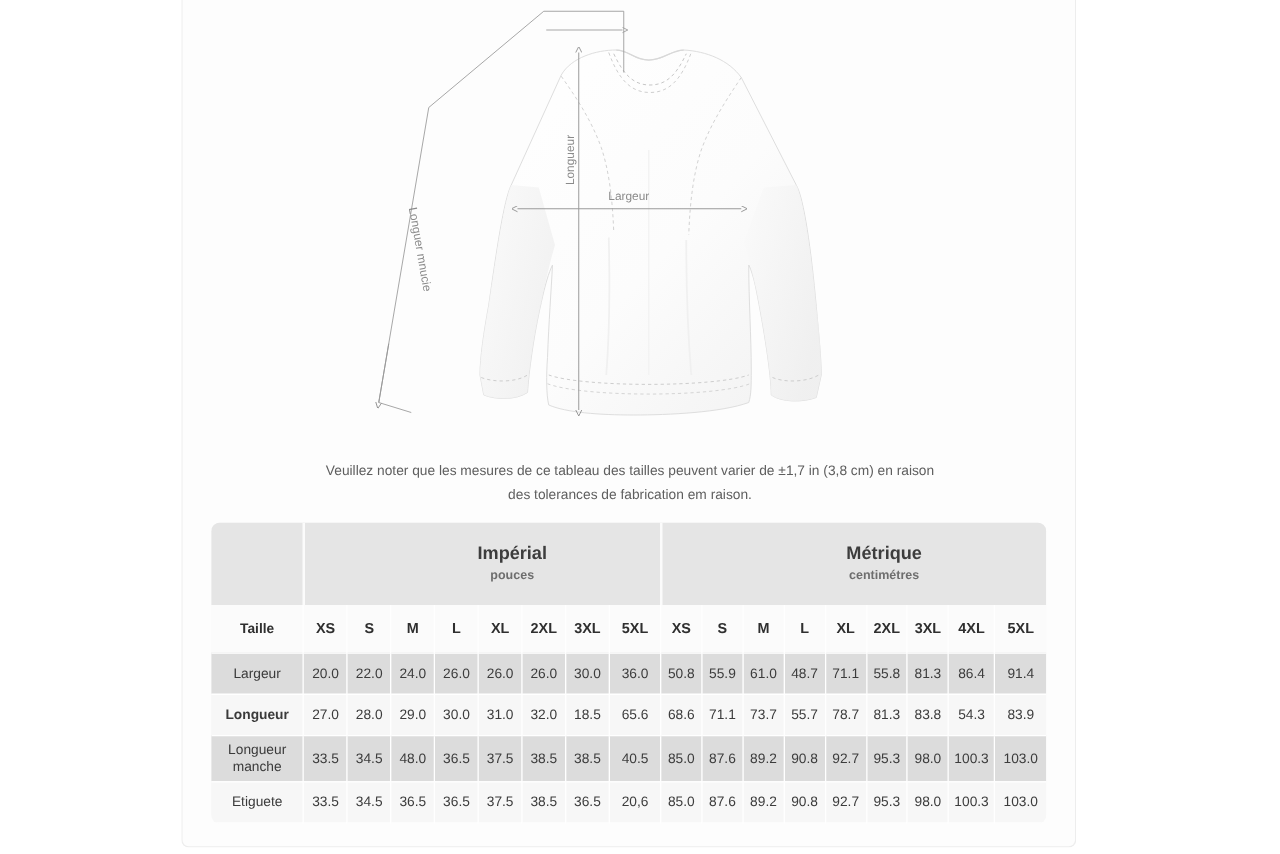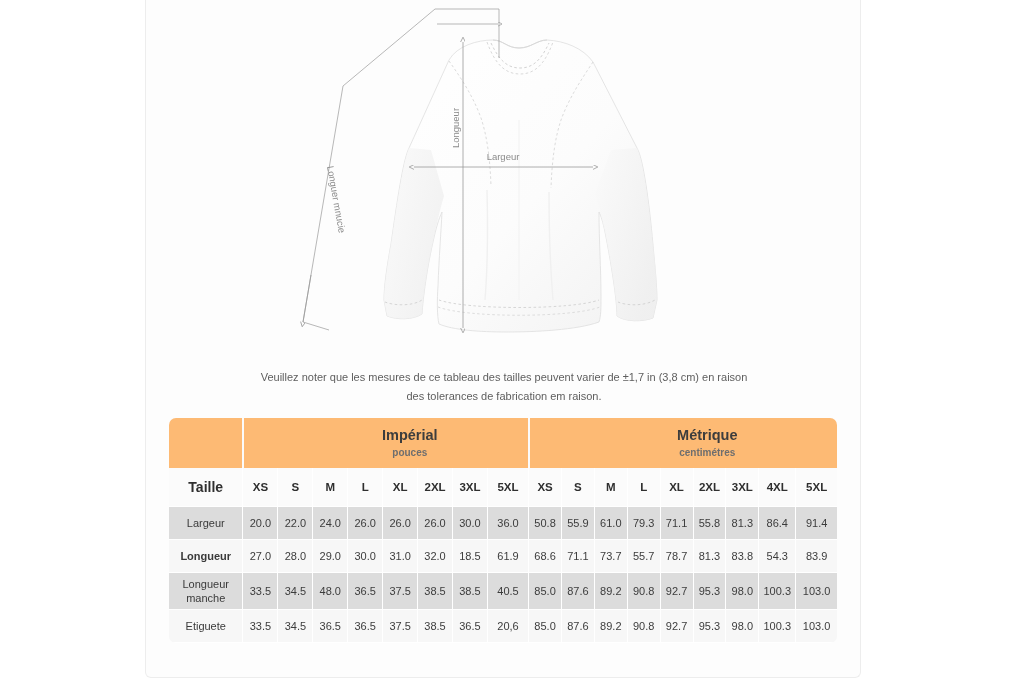--- a/index.html
+++ b/index.html
@@ -80,22 +80,22 @@
     text-align: center;
     vertical-align: middle;
     padding: 0;
     box-sizing: border-box;
   }
   table.size-table td:last-child,
   table.size-table th:last-child { border-right: none; }
 
   
   tr.group-row th {
-    background: #fdba74;
-    height: 50px;
+    background: #e5e5e5;
+    height: 66px;
     border-bottom: none;
     border-right: 2px solid #fbfbfb;
     padding-left: 48px;
   }
   tr.group-row th:last-child { border-right: none; }
   .group-title {
     font-size: 14.5px;
     font-weight: bold;
     color: #3d3d3d;
     line-height: 19px;
@@ -107,21 +107,21 @@
   }
 
   
   tr.size-row th {
     background: #fbfbfb;
     height: 38px;
     font-size: 11.5px;
     font-weight: bold;
     color: #2f2f2f;
   }
-  tr.size-row th.label-head { font-size: 14px; }
+  tr.size-row th.label-head { font-size: 11px; }
 
   
   tr.data-row td {
     height: 33px;
     font-size: 11px;
     color: #3c3c3c;
   }
   tr.data-row.shade td { background: #dcdcdc; }
   tr.data-row.plain td { background: #f7f7f7; }
   tr.data-row td.row-label {
@@ -307,37 +307,37 @@
             <td>22.0</td>
             <td>24.0</td>
             <td>26.0</td>
             <td>26.0</td>
             <td>26.0</td>
             <td>30.0</td>
             <td>36.0</td>
             <td>50.8</td>
             <td>55.9</td>
             <td>61.0</td>
-            <td>79.3</td>
+            <td>48.7</td>
             <td>71.1</td>
             <td>55.8</td>
             <td>81.3</td>
             <td>86.4</td>
             <td>91.4</td>
           </tr>
           <tr class="data-row plain">
             <td class="row-label bold">Longueur</td>
             <td>27.0</td>
             <td>28.0</td>
             <td>29.0</td>
             <td>30.0</td>
             <td>31.0</td>
             <td>32.0</td>
             <td>18.5</td>
-            <td>61.9</td>
+            <td>65.6</td>
             <td>68.6</td>
             <td>71.1</td>
             <td>73.7</td>
             <td>55.7</td>
             <td>78.7</td>
             <td>81.3</td>
             <td>83.8</td>
             <td>54.3</td>
             <td>83.9</td>
           </tr>

